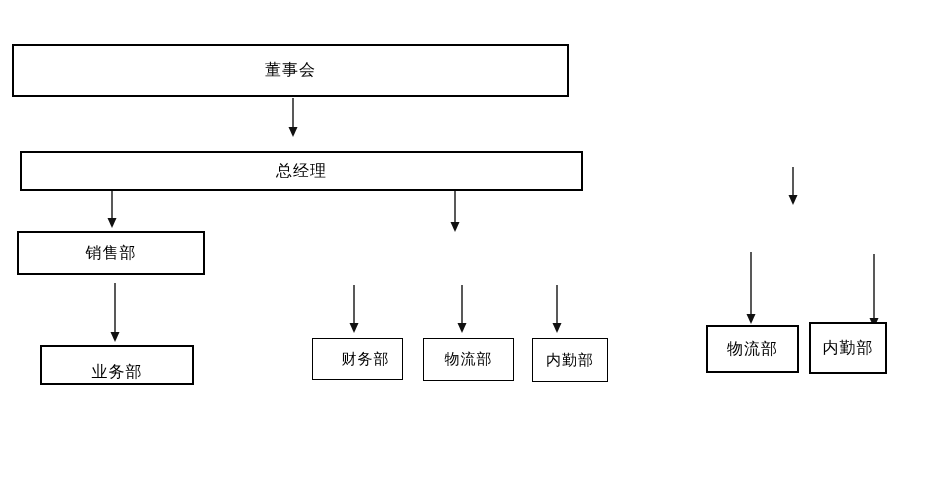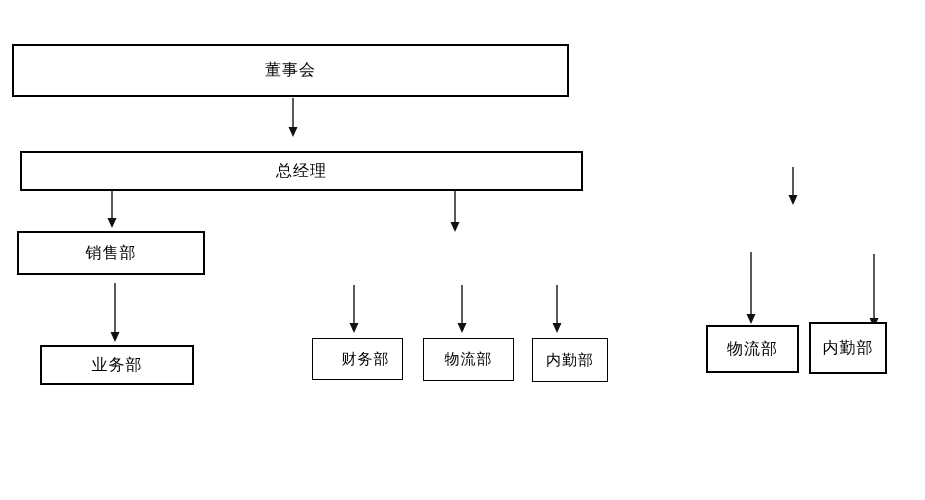--- a/index.html
+++ b/index.html
@@ -105,21 +105,21 @@
 
   <div class="node" style="left:20px;  top:137px; width:563px; height:40px;margin-top:14px;">
     <span>总经理</span>
   </div>
 
   <div class="node" style="left:17px;  top:231px; width:188px; height:44px;">
     <span>销售部</span>
   </div>
 
 
-  <div class="node" style="left:40px;  top:345px; width:154px; height:40px;">
+  <div class="node" style="left:40px;  top:345px; width:154px; height:40px;align-items:flex-end;">
     <span>业务部</span>
   </div>
 
   <div class="node thin" style="left:312px; top:338px; width:91px; height:42px;padding-left:16px;">
     <span>财务部</span>
   </div>
 
   <div class="node thin" style="left:423px; top:338px; width:91px; height:43px;">
     <span>物流部</span>
   </div>

